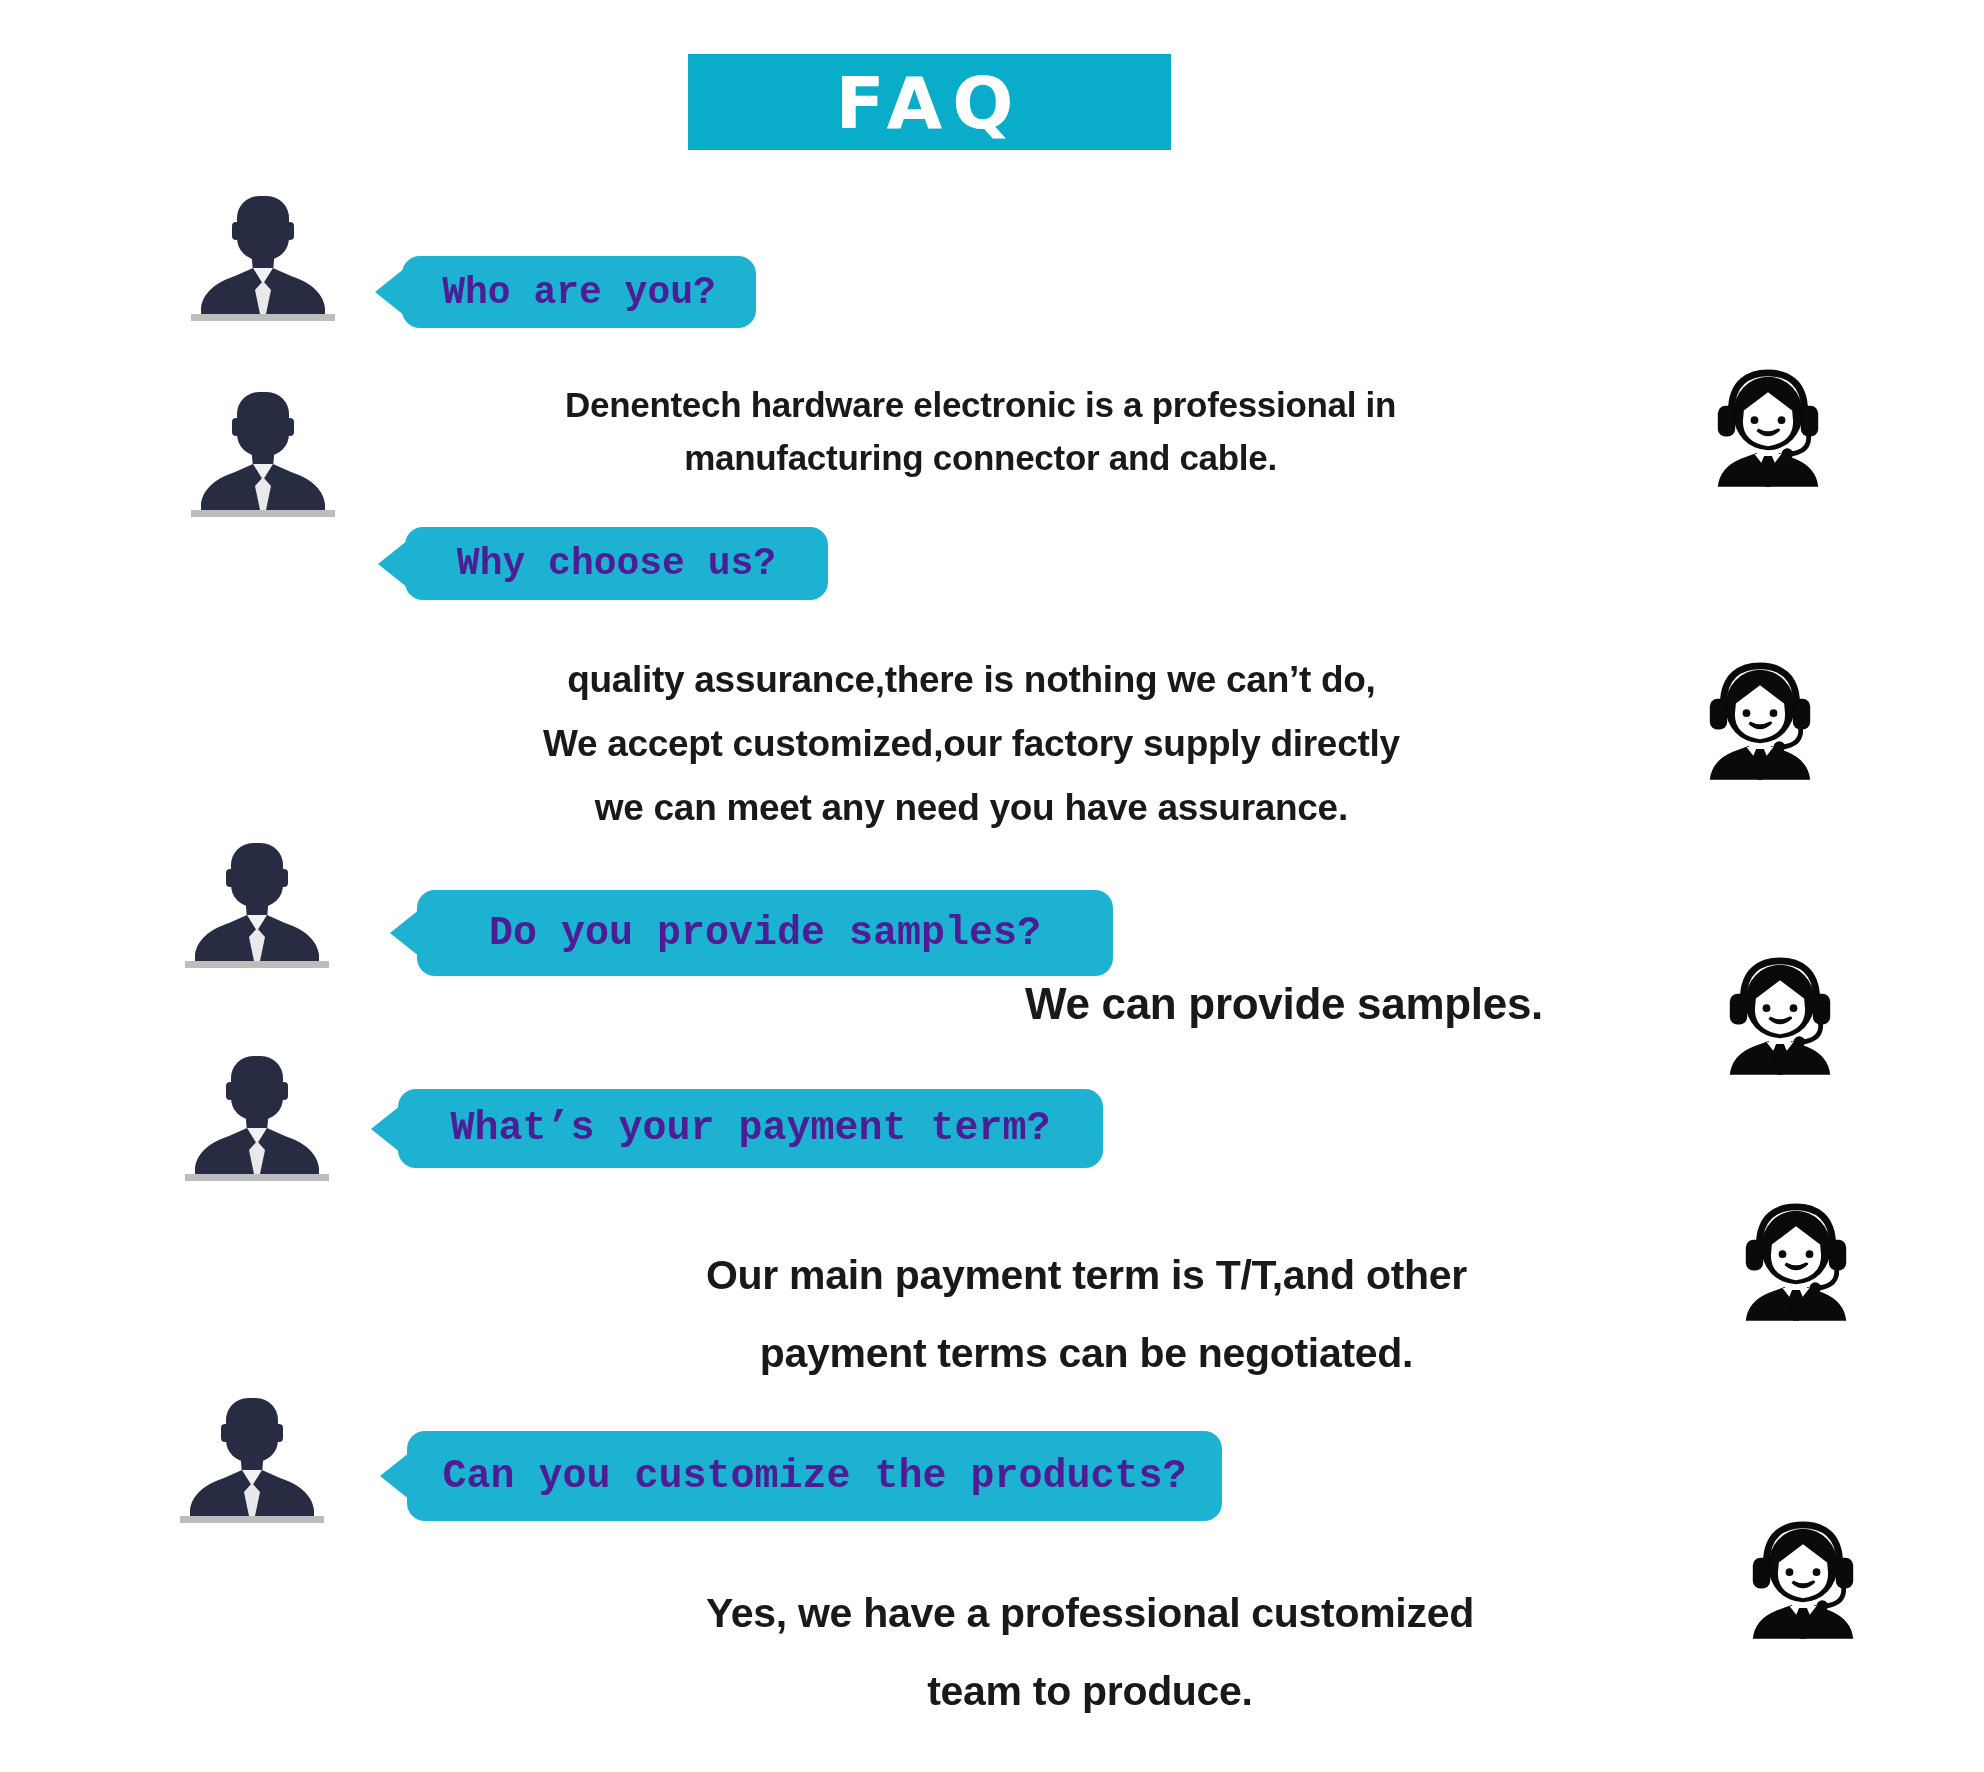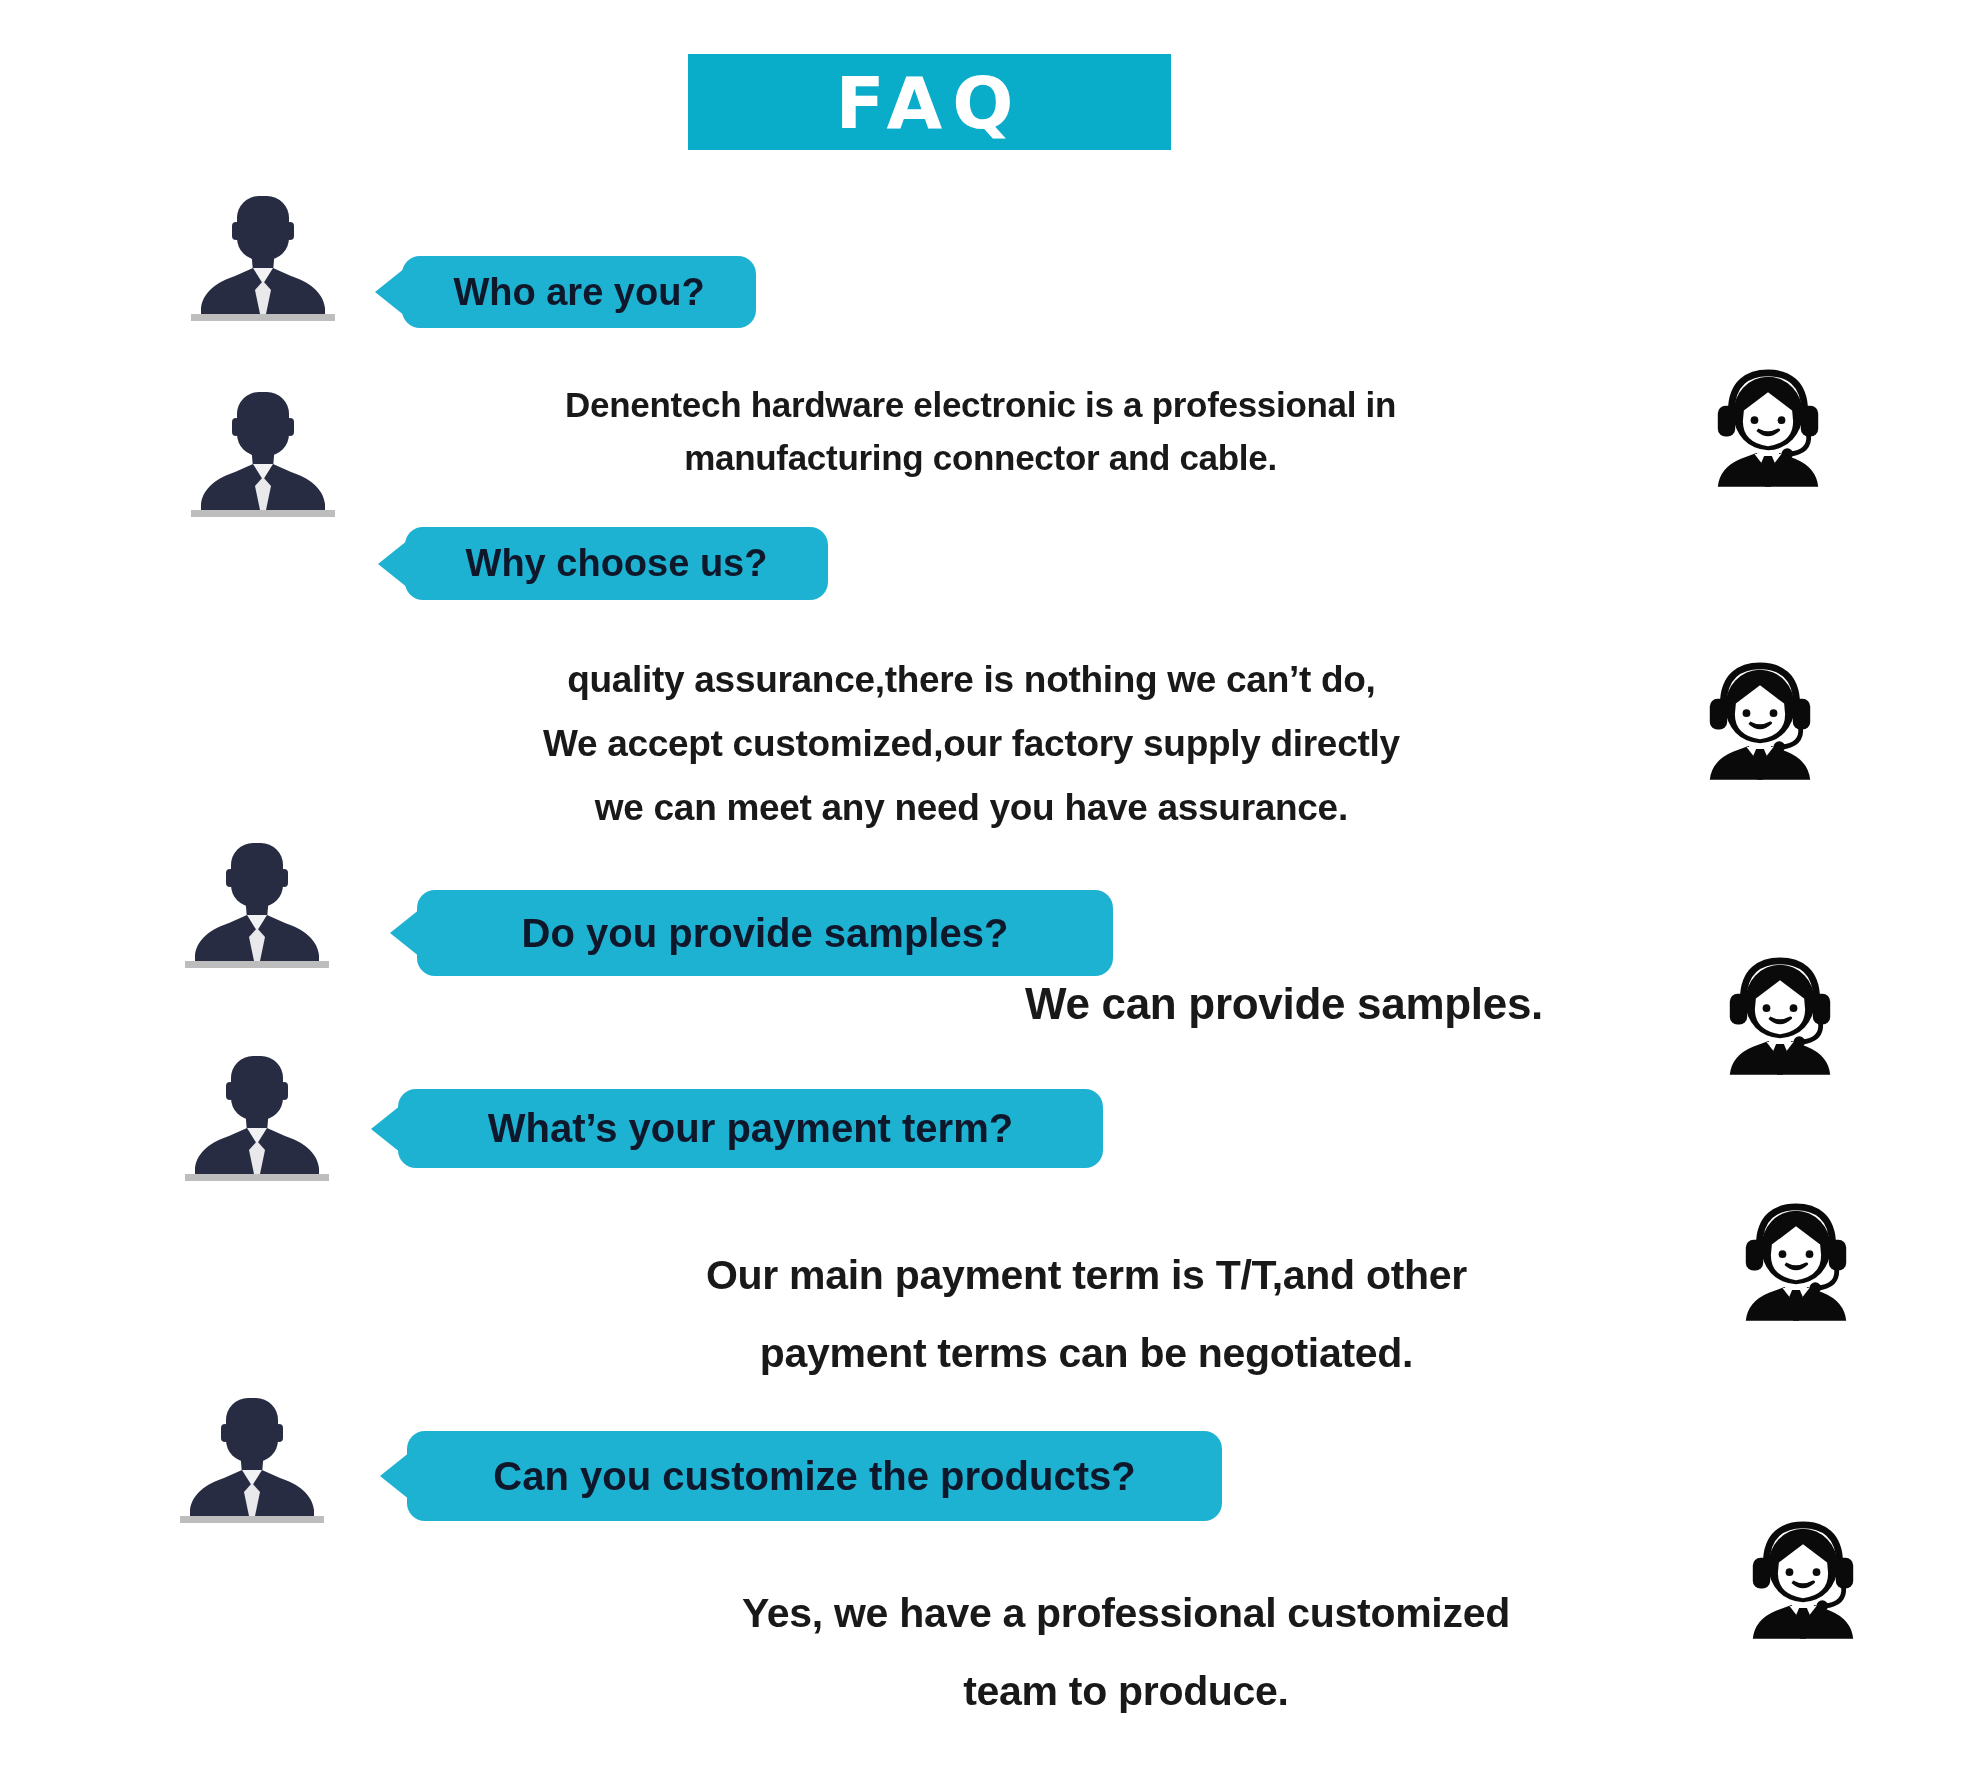--- a/index.html
+++ b/index.html
@@ -18,23 +18,23 @@
     font-size:72px;font-weight:700;letter-spacing:10px;
     text-align:center;line-height:98px;
   }
   
   .asker{position:absolute;width:132px;height:118px;}
   .asker svg{display:block;width:100%;height:100%;}
   .shadow-line{position:absolute;height:7px;background:#bdbdbd;width:144px;}
   
   .bubble{
     position:absolute;
-    background:#1db2d2;color:#0f172a;
+    background:#1db2d2;color:#4c1d95;
     border-radius:18px;
-    font-family:Liberation Sans, sans-serif;
+    font-family:Liberation Mono, monospace;
     font-weight:700;font-size:40px;
     display:flex;align-items:center;justify-content:center;
     white-space:nowrap;
   }
   .bubble::before{
     content:"";position:absolute;left:-27px;top:50%;margin-top:-24px;
     width:0;height:0;
     border-top:24px solid transparent;
     border-bottom:24px solid transparent;
     border-right:30px solid #1db2d2;
@@ -48,21 +48,21 @@
   .answer{
     position:absolute;
     color:#191919;font-weight:700;letter-spacing:-0.3px;
     white-space:nowrap;
     text-align:center;
   }
   .a1{left:565px;top:378px;font-size:35px;line-height:53px;}
   .a2{left:543px;top:648px;font-size:37px;line-height:64px;}
   .a3{left:1025px;top:978px;font-size:44px;line-height:52px;}
   .a4{left:706px;top:1236px;font-size:41px;line-height:78px;}
-  .a5{left:706px;top:1574px;font-size:41px;line-height:78px;margin-left:36px;}
+  .a5{left:706px;top:1574px;font-size:41px;line-height:78px;}
   
   .agent{position:absolute;width:112px;height:128px;}
   .agent svg{display:block;width:100%;height:100%;}
 </style>
 </head>
 <body>
 
 <div id="canvas">
 
   <div class="banner">FAQ</div>

